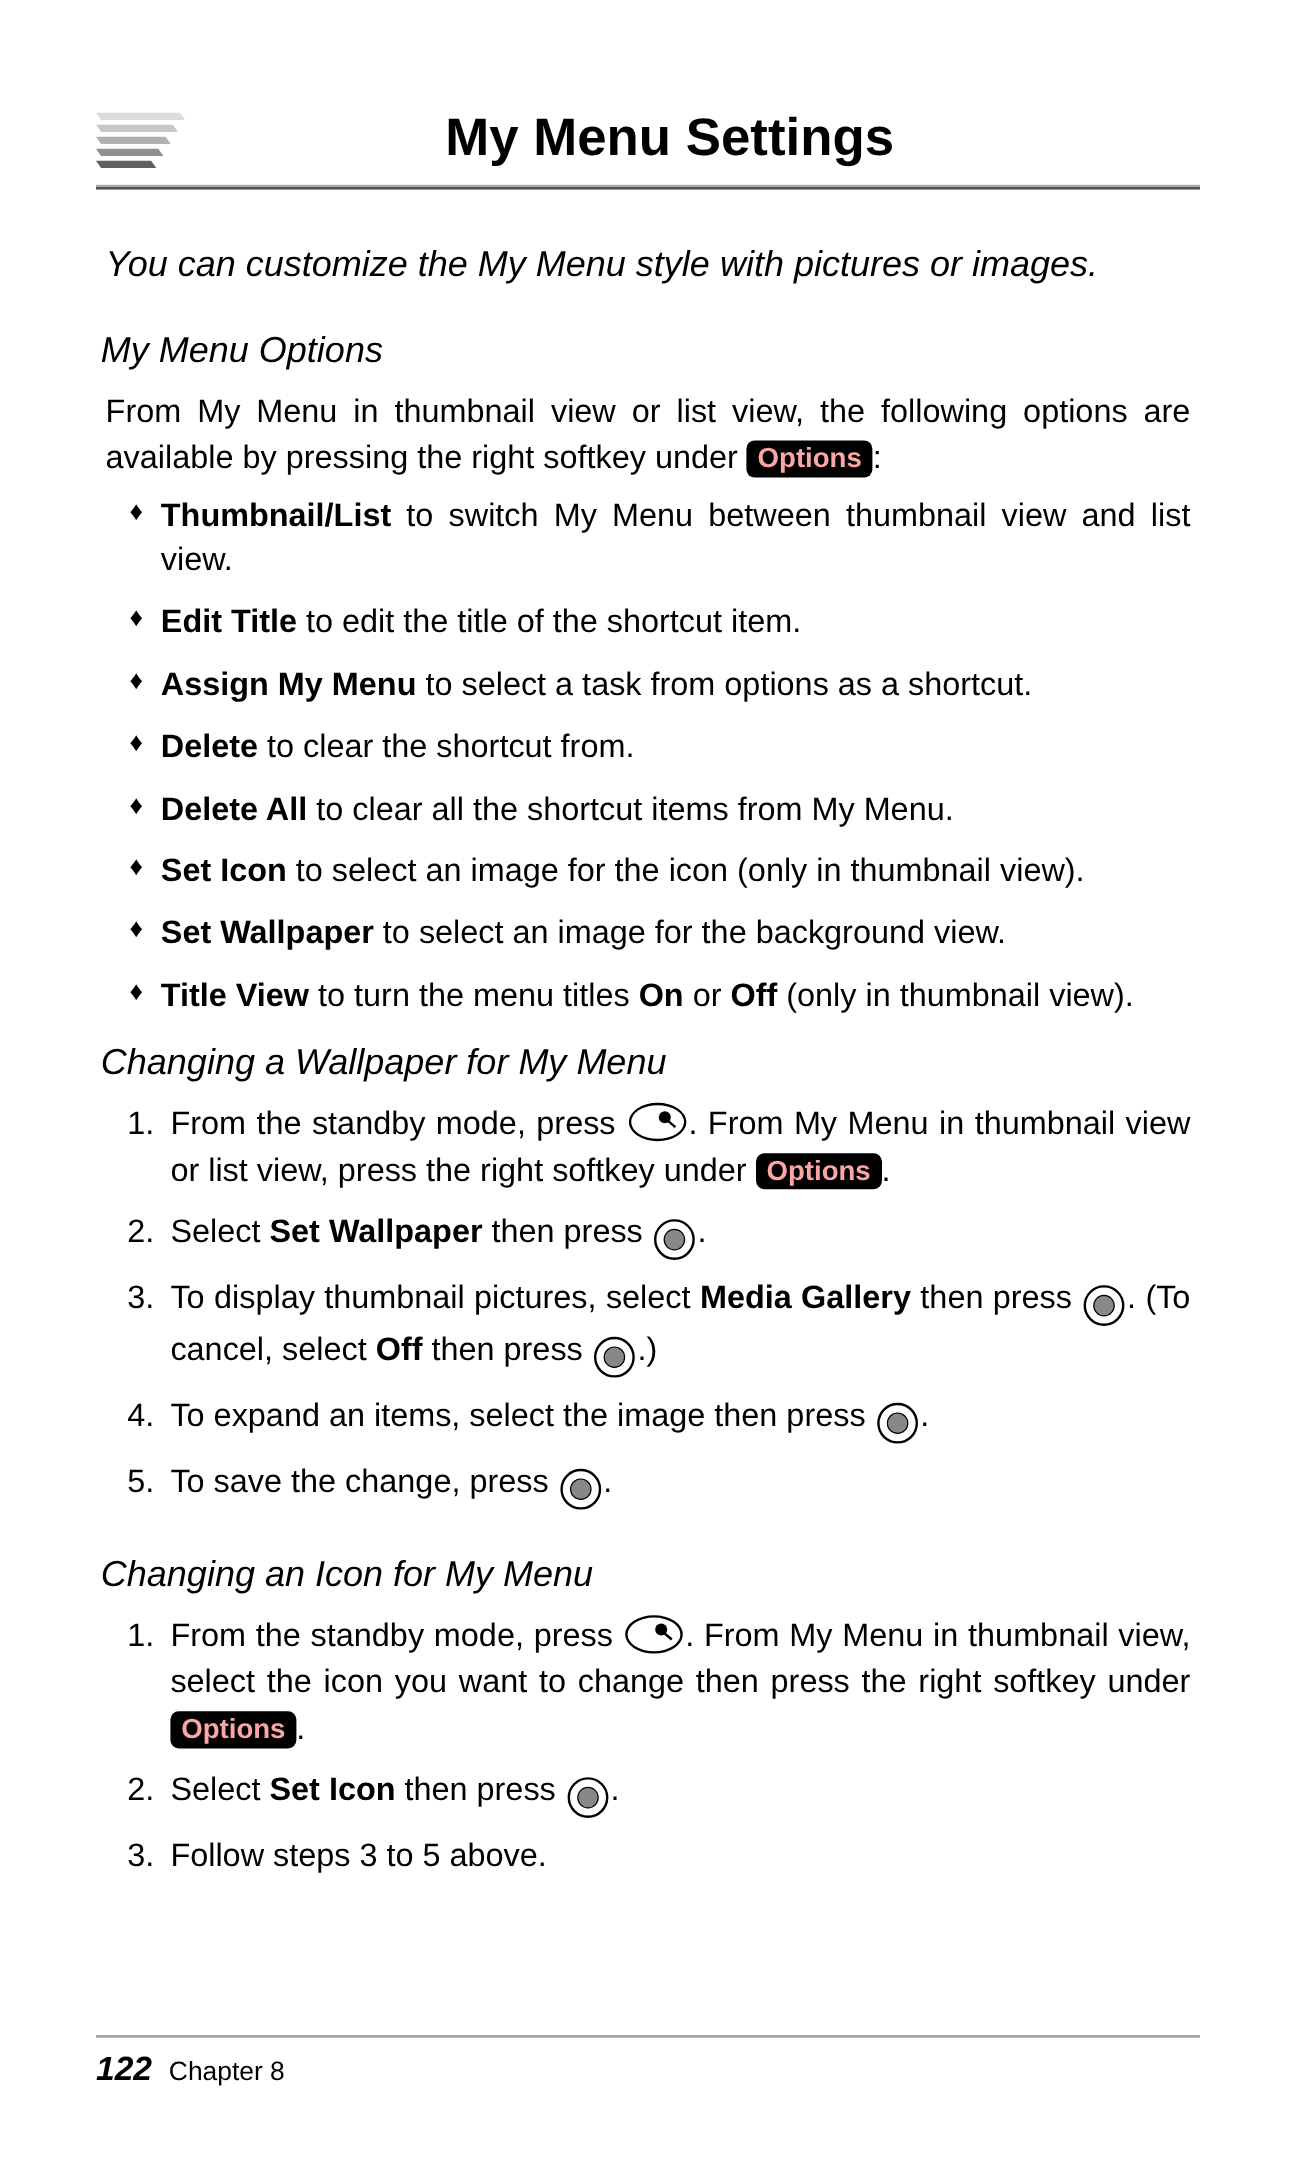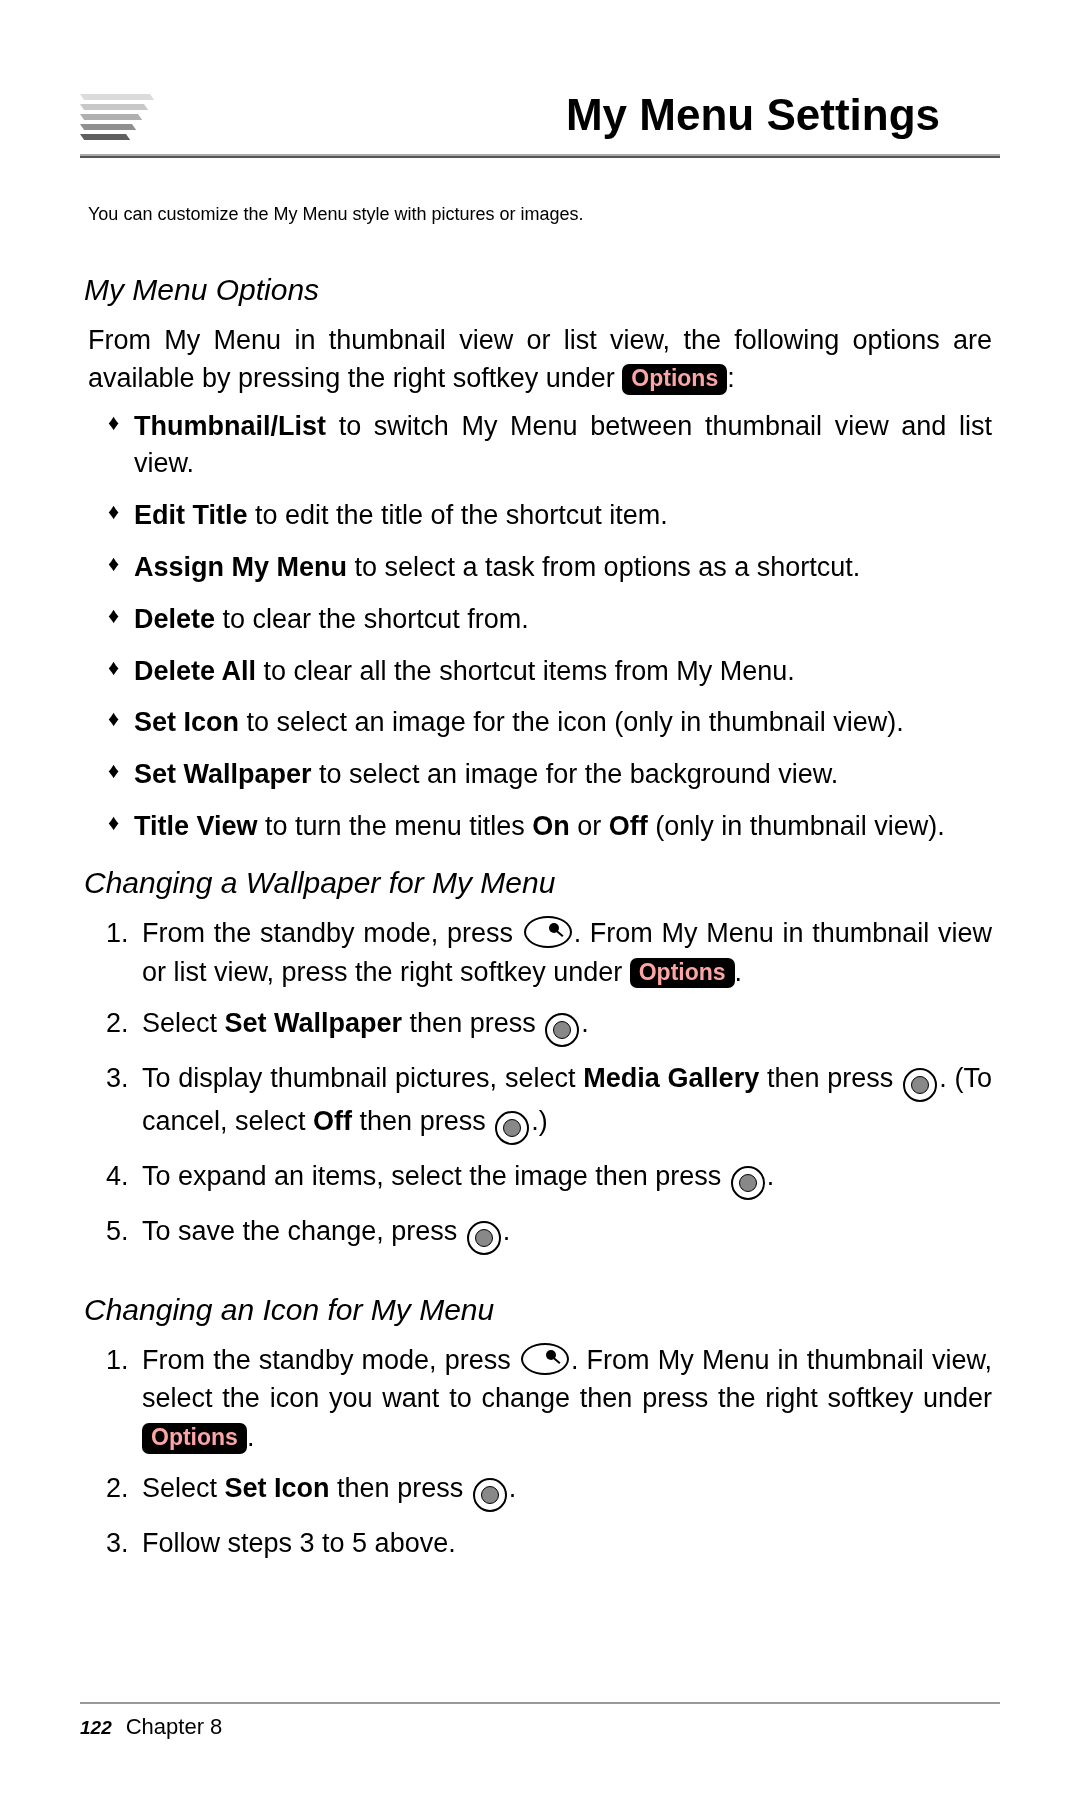--- a/index.html
+++ b/index.html
@@ -32,33 +32,34 @@
     transform-origin: top left;
   }
   .s1 { background: #dcdcdc; }
   .s2 { background: #c8c8c8; width: 64px; }
   .s3 { background: #b0b0b0; width: 58px; }
   .s4 { background: #909090; width: 52px; }
   .s5 { background: #606060; width: 46px; }
   .page-title {
     font-size: 44px;
     font-weight: bold;
-    text-align: right;
+    text-align: center;
     flex: 1;
     padding-right: 60px;
   }
   .title-rule {
     height: 4px;
     background: linear-gradient(to bottom, #aaa 0 2px, #555 2px 4px);
     margin-bottom: 46px;
   }
   .intro {
-    font-size: 18px;
-    margin-bottom: 48px;
+    font-size: 30px;
+    margin-bottom: 38px;
     padding: 0 8px;
+    font-style: italic;
   }
   .section-h {
     font-size: 30px;
     font-style: italic;
     font-weight: normal;
     margin: 0 0 14px 0;
     padding: 0 4px;
   }
   .section-body {
     font-size: 27px;
@@ -160,21 +161,21 @@
     position: absolute;
     left: 80px; right: 80px;
     bottom: 60px;
   }
   .footer-rule {
     height: 2px;
     background: #999;
     margin-bottom: 10px;
   }
   .footer-text { font-size: 22px; }
-  .footer-text .pn { font-weight: bold; font-style: italic; font-size: 19px; margin-right: 14px;}
+  .footer-text .pn { font-weight: bold; font-style: italic; font-size: 28px; margin-right: 14px;}
 </style>
 </head>
 <body>
 
 <div class="header-row">
   <div class="stripes">
     <div class="stripe s1"></div>
     <div class="stripe s2"></div>
     <div class="stripe s3"></div>
     <div class="stripe s4"></div>

